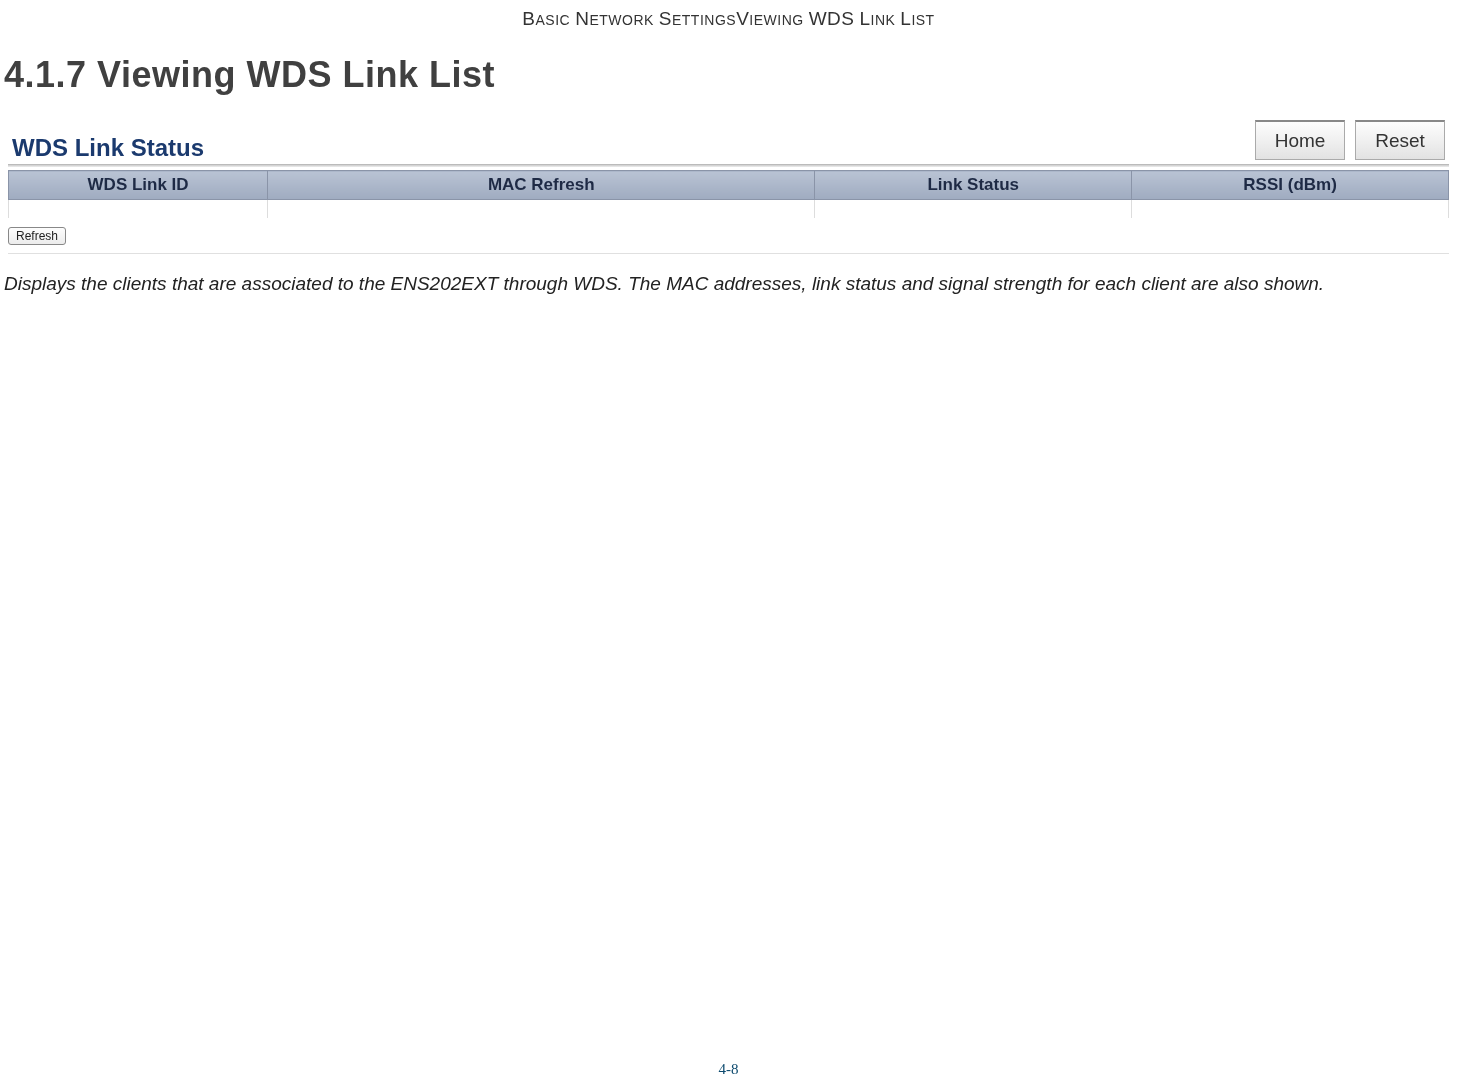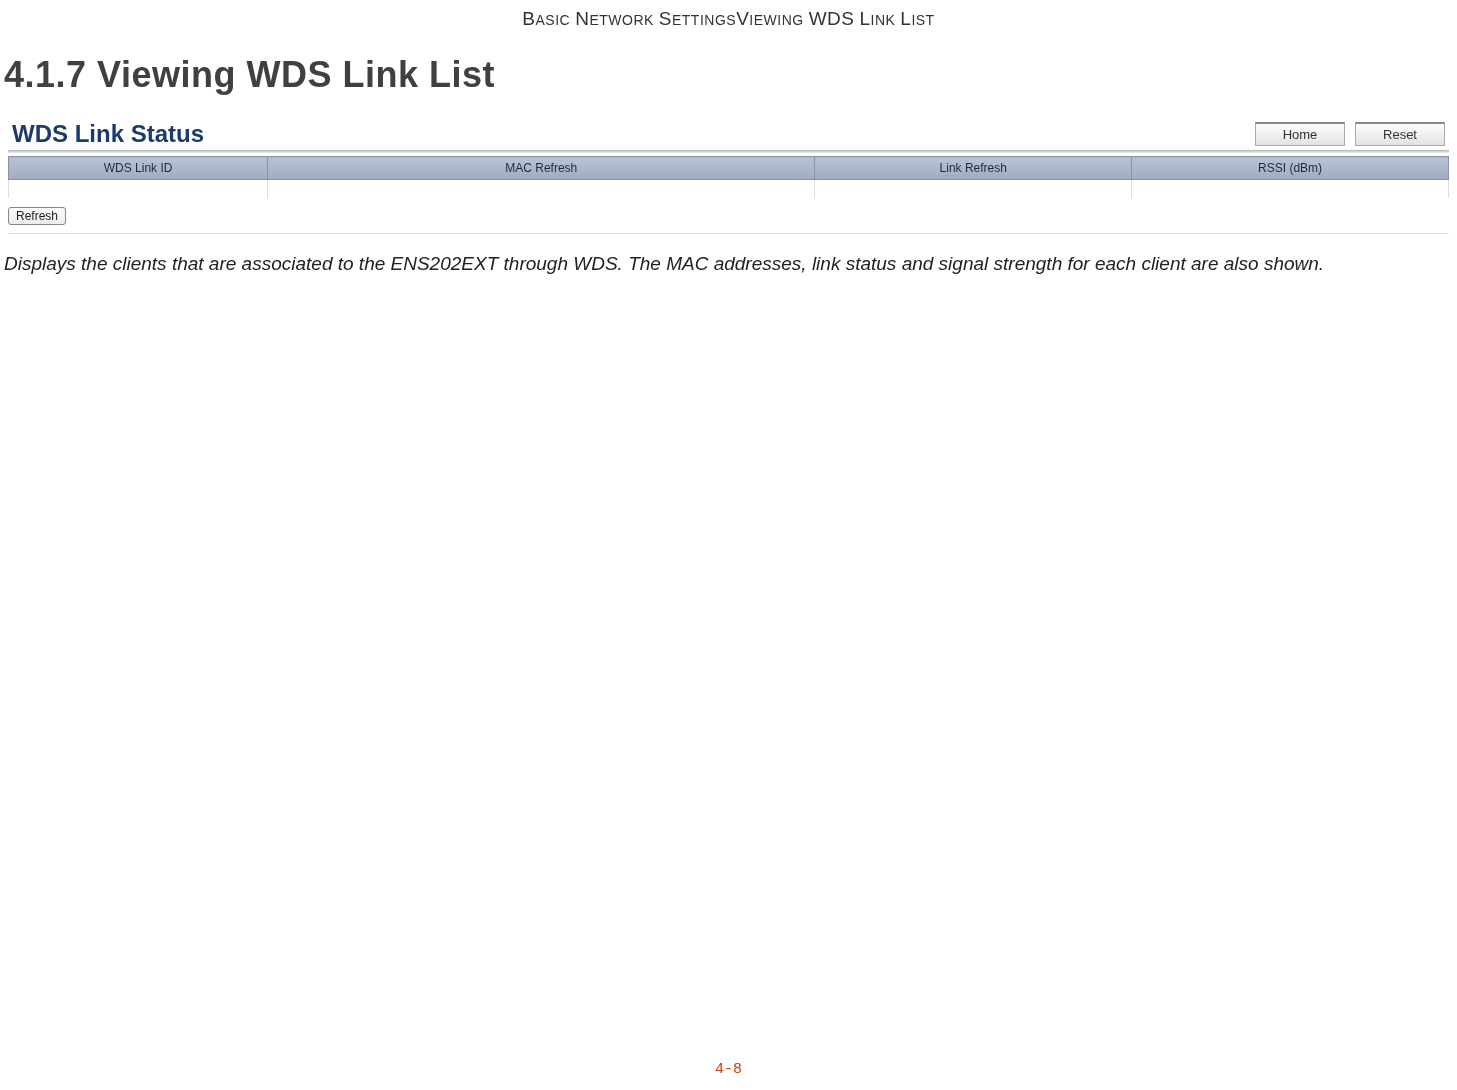--- a/index.html
+++ b/index.html
@@ -52,25 +52,25 @@
       font-size: 24px;
       color: #1b3a6e;
     }
     .header-buttons {
       display: flex;
       gap: 10px;
       padding-bottom: 2px;
     }
     .hdr-btn {
       width: 90px;
-      height: 24px;
+      height: 40px;
       background: linear-gradient(to bottom, #fdfdfd 0%, #f0f0f0 50%, #e2e2e2 100%);
       border: 1px solid #aaa;
       border-top: 2px solid #888;
-      font-size: 13px;
+      font-size: 19px;
       color: #333;
       display: flex;
       align-items: center;
       justify-content: center;
       cursor: pointer;
       font-family: Arial, sans-serif;
     }
     .divider-line {
       height: 3px;
       background: linear-gradient(to bottom, #ccc 0%, #eee 100%);
@@ -82,22 +82,22 @@
     }
     .wds-table {
       width: 100%;
       border-collapse: collapse;
       table-layout: fixed;
     }
     .wds-table th {
       background: linear-gradient(to bottom, #b9c3d4 0%, #9fabc0 100%);
       border: 1px solid #8a94a8;
       color: #1e2a45;
-      font-weight: normal;
-      font-size: 12px;
+      font-weight: bold;
+      font-size: 17px;
       padding: 4px 6px;
       text-align: center;
       font-family: Arial, sans-serif;
     }
     .wds-table td {
       border-left: 1px solid #ddd;
       border-right: 1px solid #ddd;
       height: 18px;
       background: #fff;
     }
@@ -135,22 +135,22 @@
       font-family: "Courier New", monospace;
       font-size: 19px;
     }
     .page-footer {
       position: absolute;
       bottom: 12px;
       left: 0;
       right: 0;
       text-align: center;
       font-size: 15px;
-      color: #c2410c;
-      font-family: Liberation Mono, monospace;
+      color: #0c4a6e;
+      font-family: Liberation Serif, serif;
     }
     .smallcaps-first {
       font-size: 19px;
     }
     .smallcaps-rest {
       font-size: 14px;
       text-transform: uppercase;
     }
   </style>
 </head>
@@ -189,21 +189,21 @@
       <colgroup>
         <col class="col-id">
         <col class="col-mac">
         <col class="col-status">
         <col class="col-rssi">
       </colgroup>
       <thead>
         <tr>
           <th>WDS Link ID</th>
           <th>MAC Refresh</th>
-          <th>Link Refresh</th>
+          <th>Link Status</th>
           <th>RSSI (dBm)</th>
         </tr>
       </thead>
       <tbody>
         <tr>
           <td></td>
           <td></td>
           <td></td>
           <td></td>
         </tr>

